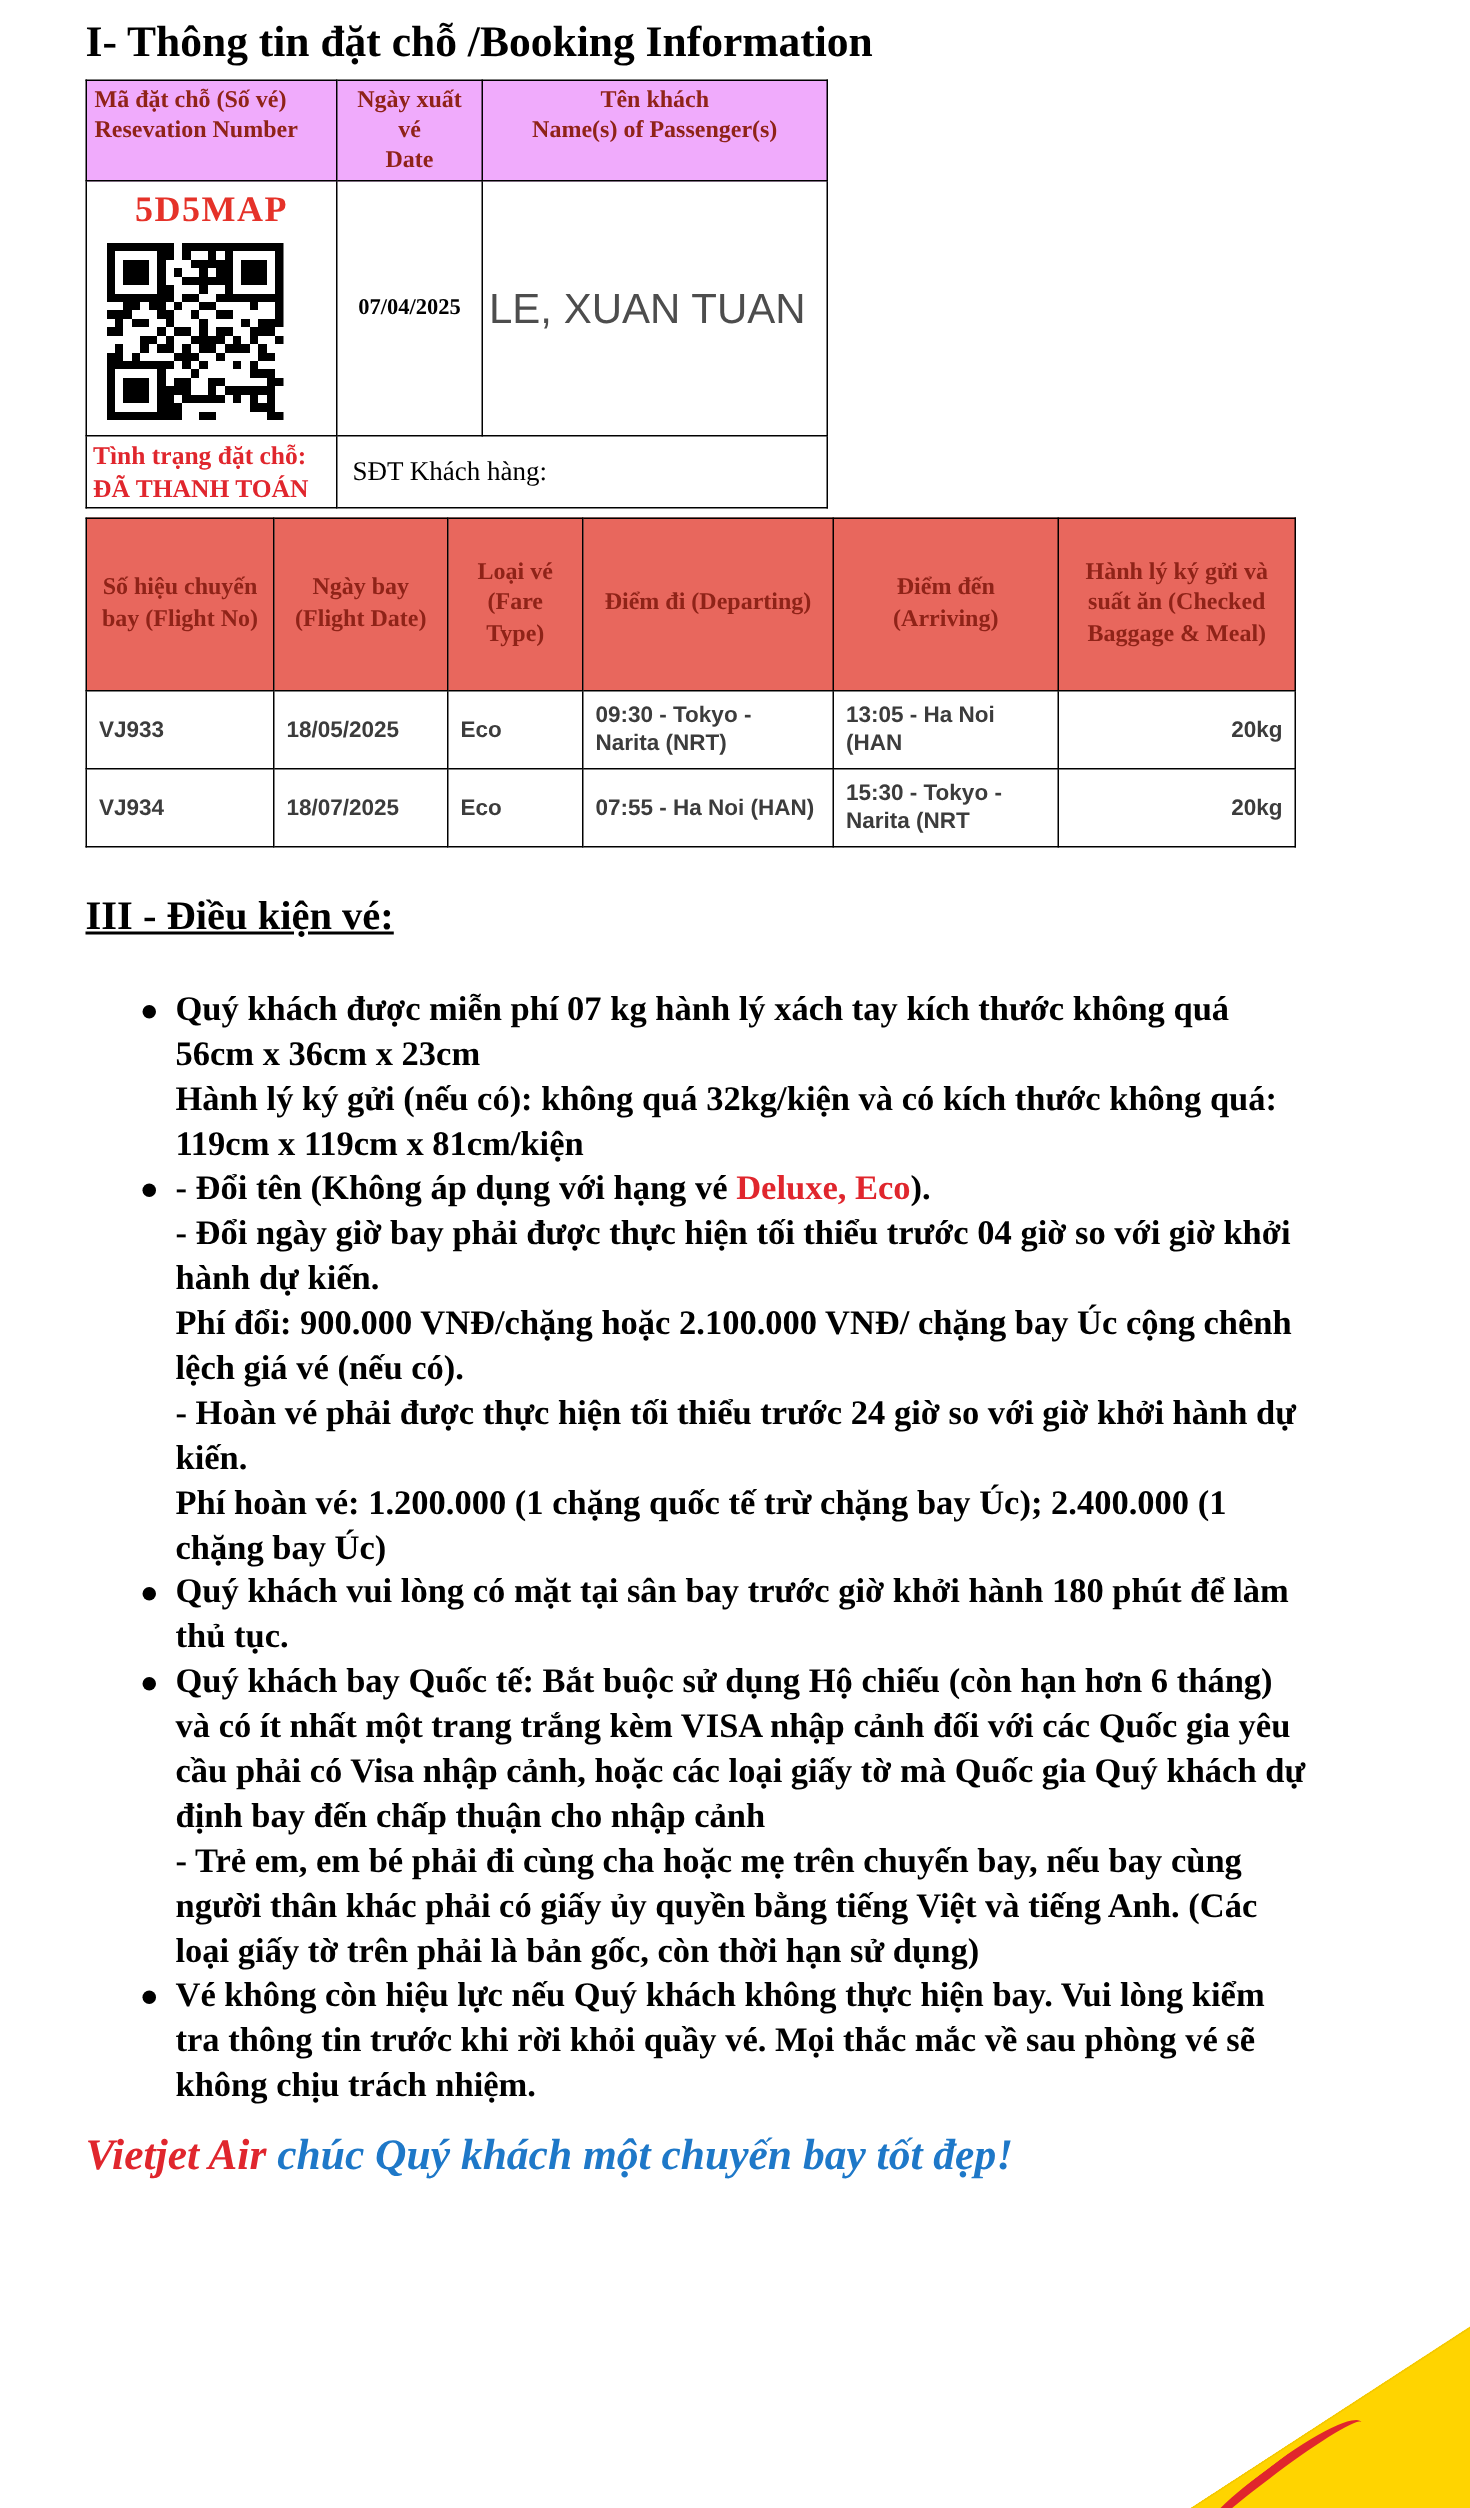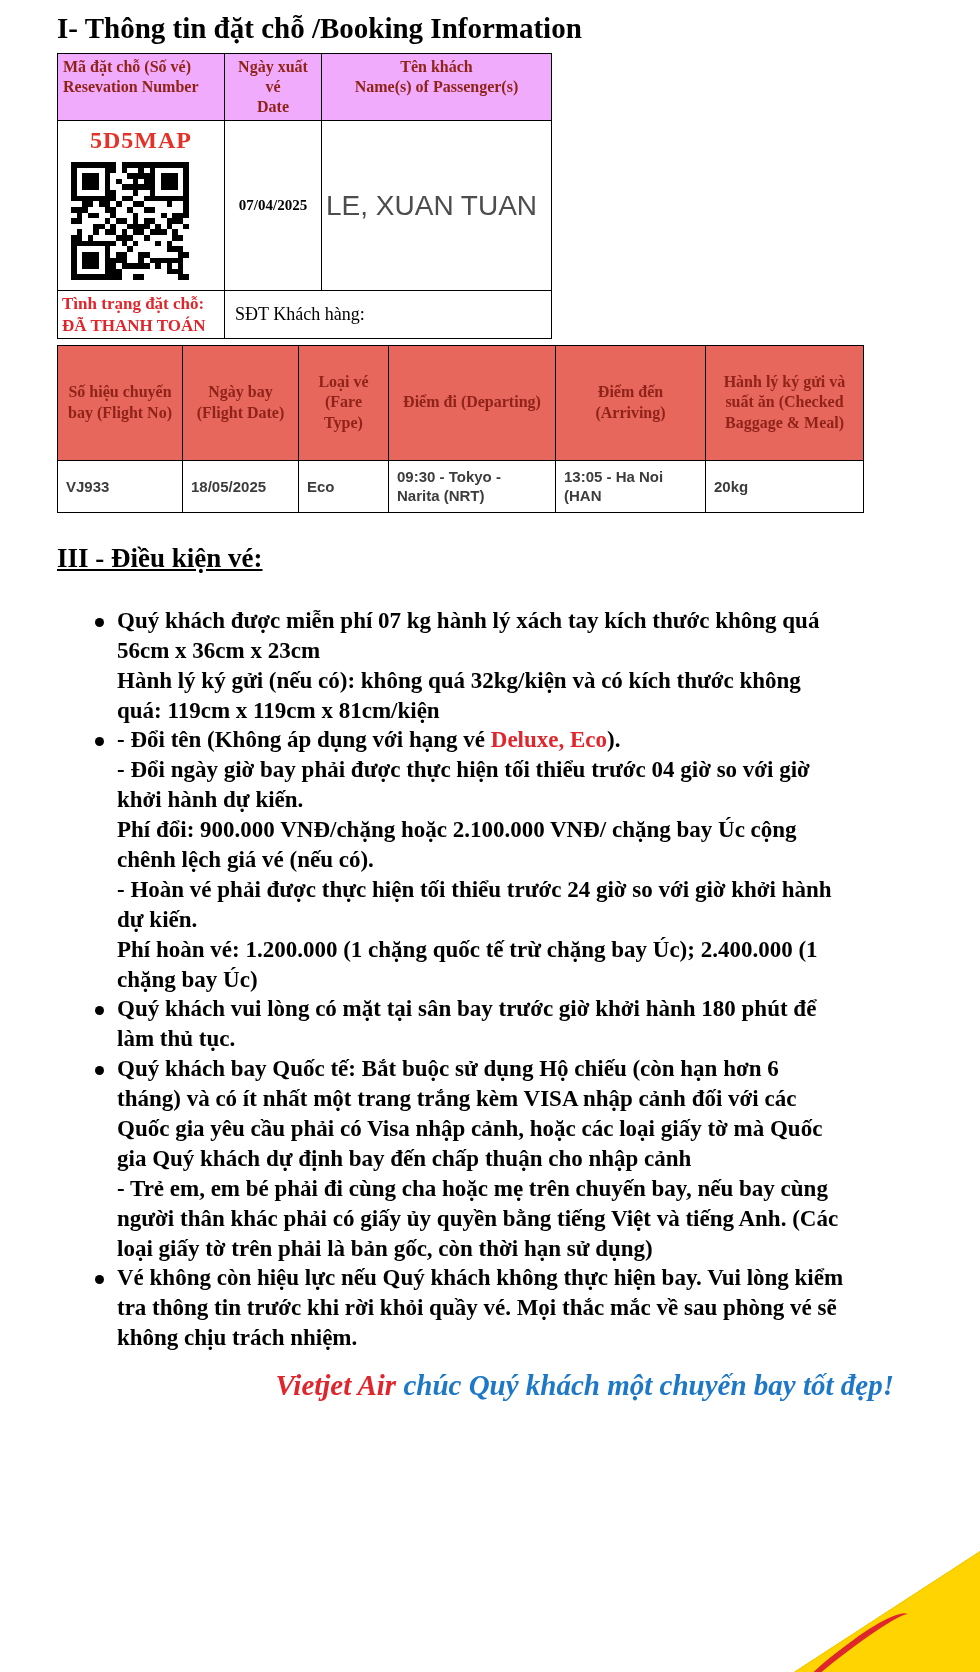--- a/index.html
+++ b/index.html
@@ -1,21 +1,21 @@
 <!DOCTYPE html>
 <html><head>
 <meta charset="utf-8">
 <style>
   * { margin:0; padding:0; box-sizing:border-box; }
   html,body { background:#fff; }
   body {
     width:980px; height:1672px; position:relative; overflow:hidden;
     font-family:"Liberation Serif", serif; color:#000;
   }
-  .page { padding:12px 86px 0 57px; }
+  .page { padding:12px 57px 0 57px; }
 
   .sec-title { font-size:29px; font-weight:700; line-height:1.15; }
   .sec2-title { margin-top:40px; }
   .sec3-title { margin-top:30px; font-size:27px; text-decoration:underline; }
 
   table { border-collapse:collapse; table-layout:fixed; }
   th, td { border:1px solid #000; }
 
   
   .booking-table { width:494px; margin-top:8px; }
@@ -37,30 +37,30 @@
   
   .flight-table { width:806px; margin-top:6px; }
   .flight-table th {
     background:#e8675d; color:#8f2318; font-size:16px; font-weight:700;
     text-align:center; vertical-align:middle; height:115px; padding:6px 10px; line-height:1.3;
   }
   .flight-table td {
     font-family:"Liberation Sans", sans-serif; font-size:15px; font-weight:600; color:#3c3c3c;
     padding:6px 8px; vertical-align:middle; height:44px; line-height:1.3;
   }
-  .flight-table td.center { text-align:left; }
+  .flight-table td.center { text-align:right; }
 
   
   .conditions { list-style:none; margin:32px 48px 16px 38px; }
   .conditions li { position:relative; padding-left:22px; font-size:23px; font-weight:700; line-height:1.3; }
   .conditions li::before { content:""; position:absolute; left:0; top:12px; width:9px; height:9px; border-radius:50%; background:#000; }
   .red { color:#e0262d; }
 
   
-  .footer-line { margin-top:8px; text-align:right; font-size:29px; font-weight:700; font-style:italic; }
+  .footer-line { margin-top:8px; text-align:left; font-size:29px; font-weight:700; font-style:italic; }
   .footer-brand { color:#e0262d; }
   .footer-msg { color:#1e78c8; }
 
   
   .corner-ribbon {
     position:absolute; right:-70px; bottom:-78px; width:280px; height:140px;
     background:#ffd400; transform:rotate(-33deg); box-shadow:0 0 0 1px #f4c800 inset;
   }
   .corner-ribbon .swoosh {
     position:absolute; left:34px; top:6px; width:140px; height:26px;
@@ -287,20 +287,28 @@
     </thead>
     <tbody>
         <tr>
           <td>VJ933</td>
           <td>18/05/2025</td>
           <td>Eco</td>
           <td>09:30 - Tokyo - Narita (NRT)</td>
           <td>13:05 - Ha Noi (HAN</td>
           <td class="center">20kg</td>
         </tr>
+        <tr>
+          <td>VJ934</td>
+          <td>18/07/2025</td>
+          <td>Eco</td>
+          <td>07:55 - Ha Noi (HAN)</td>
+          <td>15:30 - Tokyo - Narita (NRT</td>
+          <td class="center">20kg</td>
+        </tr>
       </tbody>
   </table>
 
   <h2 class="sec-title sec3-title">III - Điều kiện vé:</h2>
 
   <ul class="conditions">
       <li>
         <div><span>Quý khách được miễn phí 07 kg hành lý xách tay kích thước không quá 56cm x 36cm x 23cm</span></div>
         <div><span>Hành lý ký gửi (nếu có): không quá 32kg/kiện và có kích thước không quá: 119cm x 119cm x 81cm/kiện</span></div>
       </li>

